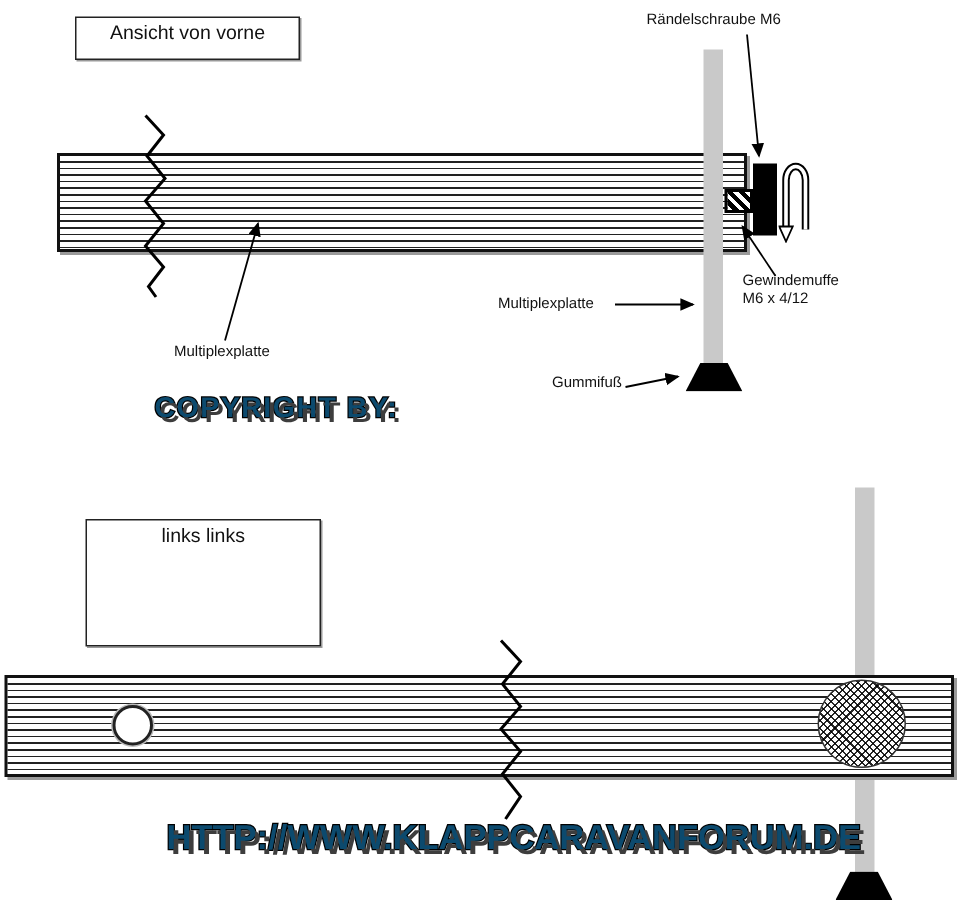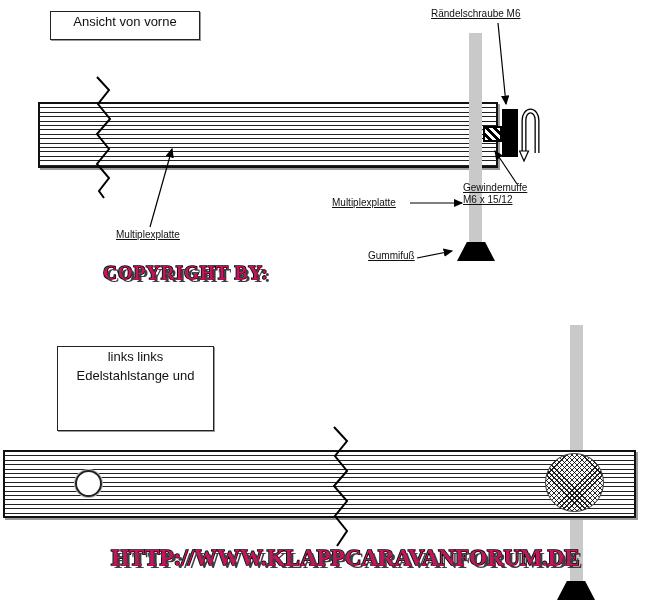--- a/index.html
+++ b/index.html
@@ -46,32 +46,32 @@
     background:#fff;border:2px solid #222;box-shadow:0 0 0 1px #bbb;z-index:3;
   }
   .muffe-circle{
     position:absolute;left:545px;top:453px;width:59px;height:59px;border-radius:50%;
     box-sizing:border-box;border:1px solid #333;z-index:3;background-color:#fdfdfd;
     background-image:
       repeating-linear-gradient(45deg,rgba(0,0,0,.85) 0px,rgba(0,0,0,.85) 1px,transparent 1px,transparent 3.6px),
       repeating-linear-gradient(-45deg,rgba(0,0,0,.85) 0px,rgba(0,0,0,.85) 1px,transparent 1px,transparent 3.6px);
   }
   
-  .small-label{position:absolute;font-size:10px;line-height:12px;white-space:nowrap;z-index:6;text-decoration:underline;}
+  .small-label{position:absolute;font-size:10px;line-height:12px;white-space:nowrap;z-index:6;}
   .lbl-raendel{left:431px;top:8px;}
   .lbl-edelstahl{left:332px;top:197px;}
-  .lbl-gewinde{left:463px;top:182px;}
+  .lbl-gewinde{left:495px;top:182px;}
   .lbl-gummi{left:368px;top:250px;}
   .lbl-multiplex{left:116px;top:229px;}
   
   .overlay{position:absolute;left:0;top:0;z-index:5;pointer-events:none;}
   
   .wm{
-    position:absolute;font-family:Liberation Serif, serif;font-weight:bold;
-    color:#be185d;-webkit-text-stroke:1.6px #000;paint-order:stroke fill;
+    position:absolute;font-family:Liberation Sans, sans-serif;font-weight:bold;
+    color:#0c4a6e;-webkit-text-stroke:1.6px #000;paint-order:stroke fill;
     text-shadow:3px 3px 0 #3d3d3d;white-space:nowrap;z-index:7;
   }
   .wm1{left:103px;top:262px;font-size:19px;letter-spacing:1px;}
   .wm2{left:99px;top:286px;font-size:37px;letter-spacing:0px;}
   .wm3{left:97px;top:545px;font-size:23px;letter-spacing:0px;margin-left:14px;}
 </style>
 </head>
 <body>
 
 <div class="canvas">
@@ -90,28 +90,27 @@
     <path d="M 5,46 L 5,12 A 6.5 9 0 0 1 18,12 L 18,45" fill="none" stroke="#fff" stroke-width="2.4"></path>
     <polygon points="0.5,43 9.5,43 5,53" fill="#fff" stroke="#000" stroke-width="1.2"></polygon>
   </svg>
 
   <div class="foot foot1"></div>
 
   <div class="small-label lbl-raendel">Rändelschraube M6</div>
   <div class="small-label lbl-edelstahl">Multiplexplatte</div>
   <div class="small-label lbl-gewinde">
     <div>Gewindemuffe</div>
-    <div>M6 x 15/12</div>
+    <div>M6 x 4/12</div>
   </div>
   <div class="small-label lbl-gummi">Gummifuß</div>
   <div class="small-label lbl-multiplex">Multiplexplatte</div>
 
   <div class="label-box box2">
     <span>links links</span>
-    <span>Edelstahlstange und</span>
   </div>
 
   <div class="rod rod2"></div>
   <div class="board board2"></div>
   <div class="hole"></div>
   <div class="muffe-circle"></div>
   <div class="foot foot2"></div>
 
   <svg class="overlay" width="645" height="600" viewBox="0 0 645 600">
     <defs>

